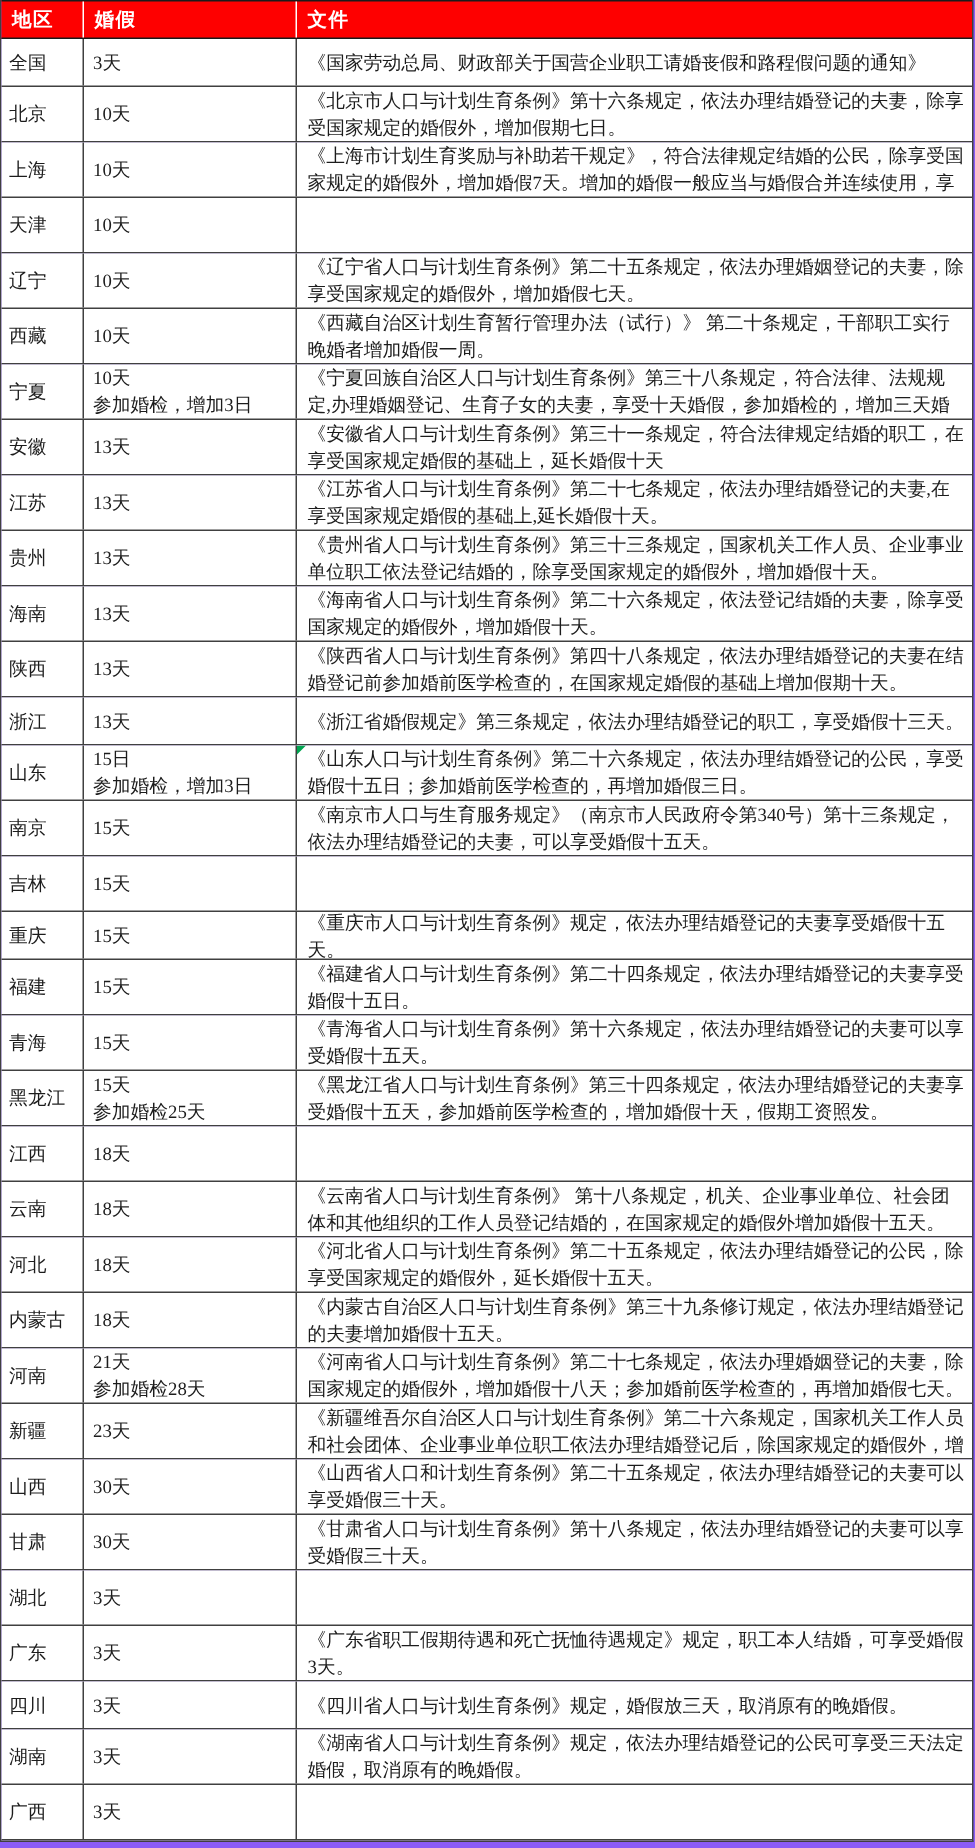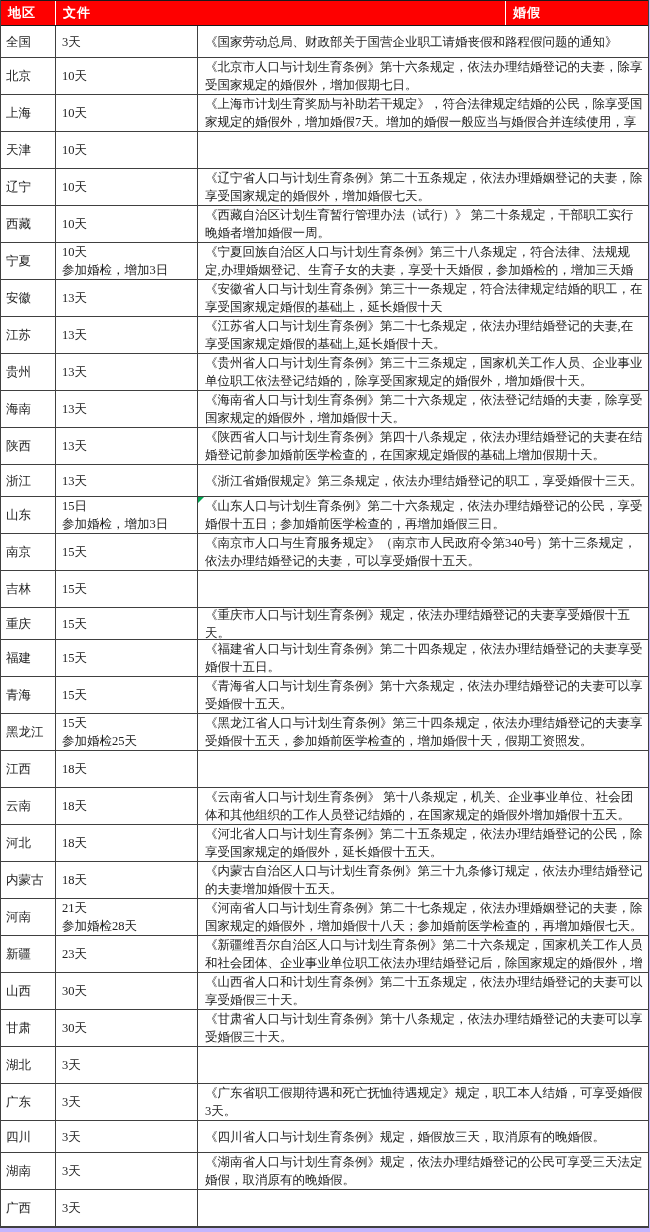--- a/index.html
+++ b/index.html
@@ -1,21 +1,21 @@
 <!DOCTYPE html>
 <html lang="zh"><head>
 <meta charset="utf-8">
 <style>
   html,body{margin:0;padding:0;background:#ffffff;}
   body{
     width:650px;height:1232px;overflow:hidden;
     font-family:"Liberation Serif","DejaVu Serif",serif;
     -webkit-font-smoothing:antialiased;
   }
-  .sheet{width:650px;height:1232px;position:relative;background:#c4b5fd;}
+  .sheet{width:650px;height:1232px;position:relative;background:#8b5cf6;}
   .grid-table{
     width:649px;
     border-left:1px solid #404040;
     border-right:1px solid #404040;
     border-bottom:1px solid #404040;
     box-sizing:border-box;
   }
   
   .hdr-row{
     display:flex;height:26px;box-sizing:border-box;
@@ -68,22 +68,22 @@
   }
 </style>
 </head>
 <body>
 
 <div class="sheet">
   <div class="grid-table">
 
     <div class="hdr-row">
       <div class="hdr-cell c1">地区</div>
+      <div class="hdr-cell c2">婚假</div>
       <div class="hdr-cell c3">文件</div>
-      <div class="hdr-cell c2">婚假</div>
     </div>
 
     <div id="table-body">
   <div class="data-row single">
     <div class="cell region-cell">
       <span>全国</span>
     </div>
     <div class="cell leave-cell">
       <div class="leave-inner">
         <div>3天</div>

